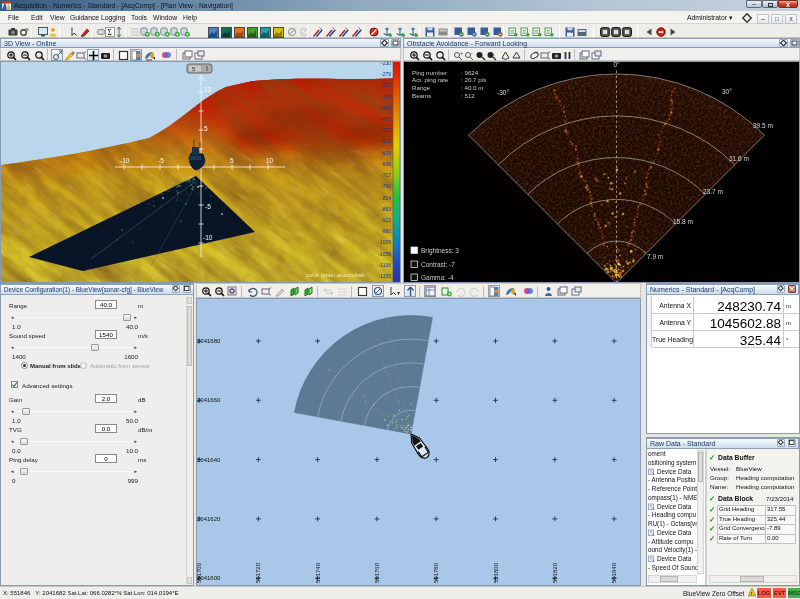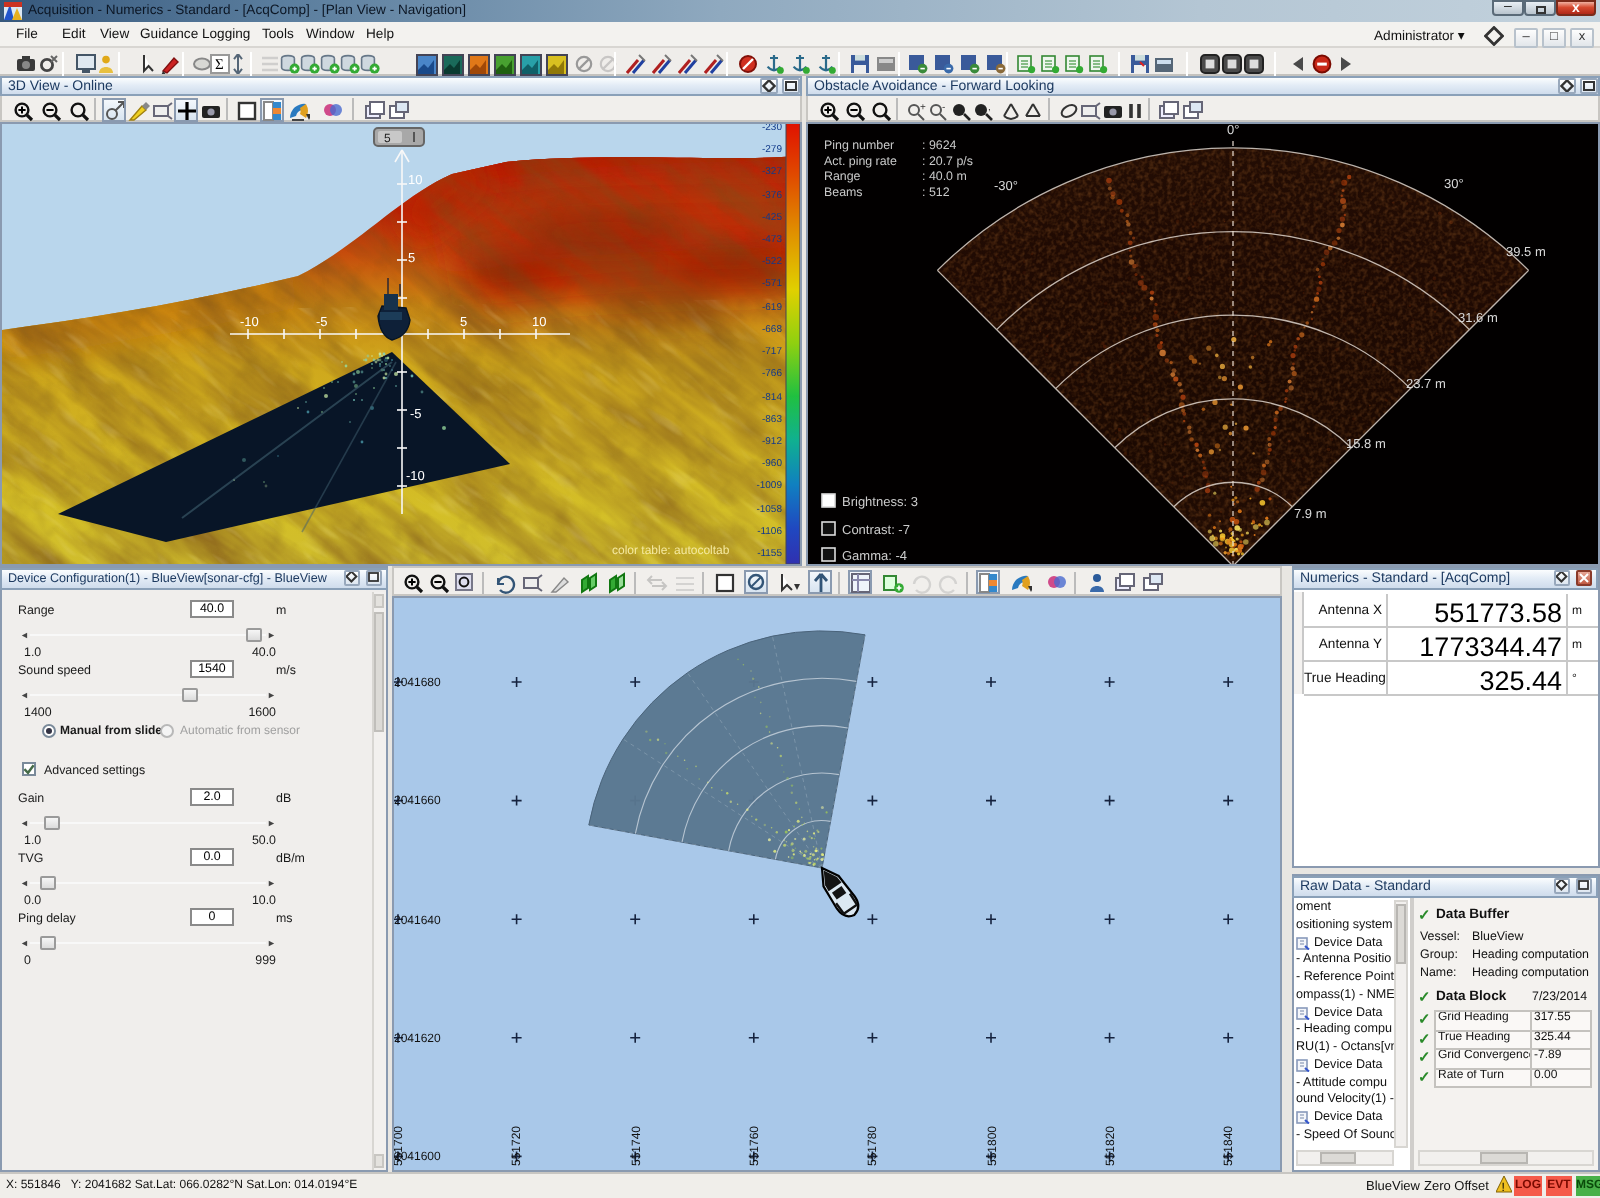--- a/index.html
+++ b/index.html
@@ -1672,24 +1672,24 @@
       <rect x="1" y="0.5" width="3.5" height="3.5" transform="rotate(45 2.7 2.2)" fill="none" stroke="#333" stroke-width="1"></rect>
     </svg>
   </div>
 <div class="pbtn" style="left:788px;top:285px;width:8px;height:8px;background:linear-gradient(#e8a898,#c05a42);border-color:#8a3a2a">
     <svg width="6" height="6">
       <path d="M1 1 L5 5 M5 1 L1 5" stroke="#fff" stroke-width="1"></path>
     </svg>
   </div>
 <div class="abs" style="left:647px;top:296px;width:5px;height:51px;background:#f4f2f0;border-right:1px solid #c8c8c8"></div>
 <div class="abs" style="left:652px;top:297px;width:42px;height:17px;border-bottom:1px solid #c8c8c8;border-right:1px solid #c8c8c8;font-size:6.8px;color:#111;text-align:right;padding:5px 2px 0 0;white-space:nowrap;overflow:hidden">Antenna X</div>
-<div class="abs" style="left:694px;top:297px;width:90px;height:17px;border-bottom:1px solid #c8c8c8;border-right:1px solid #c8c8c8;font-size:13.5px;color:#000;text-align:right;padding:2px 2px 0 0">551773.58</div>
+<div class="abs" style="left:694px;top:297px;width:90px;height:17px;border-bottom:1px solid #c8c8c8;border-right:1px solid #c8c8c8;font-size:13.5px;color:#000;text-align:right;padding:2px 2px 0 0">248230.74</div>
 <div class="abs" style="left:784px;top:297px;width:15px;height:17px;border-bottom:1px solid #c8c8c8;font-size:6px;color:#111;padding:6px 0 0 2px">m</div>
 <div class="abs" style="left:652px;top:314px;width:42px;height:17px;border-bottom:1px solid #c8c8c8;border-right:1px solid #c8c8c8;font-size:6.8px;color:#111;text-align:right;padding:5px 2px 0 0;white-space:nowrap;overflow:hidden">Antenna Y</div>
-<div class="abs" style="left:694px;top:314px;width:90px;height:17px;border-bottom:1px solid #c8c8c8;border-right:1px solid #c8c8c8;font-size:13.5px;color:#000;text-align:right;padding:2px 2px 0 0">1773344.47</div>
+<div class="abs" style="left:694px;top:314px;width:90px;height:17px;border-bottom:1px solid #c8c8c8;border-right:1px solid #c8c8c8;font-size:13.5px;color:#000;text-align:right;padding:2px 2px 0 0">1045602.88</div>
 <div class="abs" style="left:784px;top:314px;width:15px;height:17px;border-bottom:1px solid #c8c8c8;font-size:6px;color:#111;padding:6px 0 0 2px">m</div>
 <div class="abs" style="left:652px;top:331px;width:42px;height:17px;border-bottom:1px solid #c8c8c8;border-right:1px solid #c8c8c8;font-size:6.8px;color:#111;text-align:right;padding:5px 2px 0 0;white-space:nowrap;overflow:hidden">True Heading</div>
 <div class="abs" style="left:694px;top:331px;width:90px;height:17px;border-bottom:1px solid #c8c8c8;border-right:1px solid #c8c8c8;font-size:13.5px;color:#000;text-align:right;padding:2px 2px 0 0">325.44</div>
 <div class="abs" style="left:784px;top:331px;width:15px;height:17px;border-bottom:1px solid #c8c8c8;font-size:6px;color:#111;padding:6px 0 0 2px">°</div>
 <div class="abs" style="left:646px;top:437px;width:154px;height:149px;background:#fff;border:1px solid #8a9ab0"></div>
 <div class="ptitle" style="left:646px;top:438px;width:153px;height:11px;font-size:7px;line-height:10px">Raw Data - Standard</div>
 <div class="pbtn" style="left:777px;top:439px;width:8px;height:8px">
     <svg width="6" height="6">
       <rect x="1" y="0.5" width="3.5" height="3.5" transform="rotate(45 2.7 2.2)" fill="none" stroke="#333" stroke-width="1"></rect>
     </svg>

